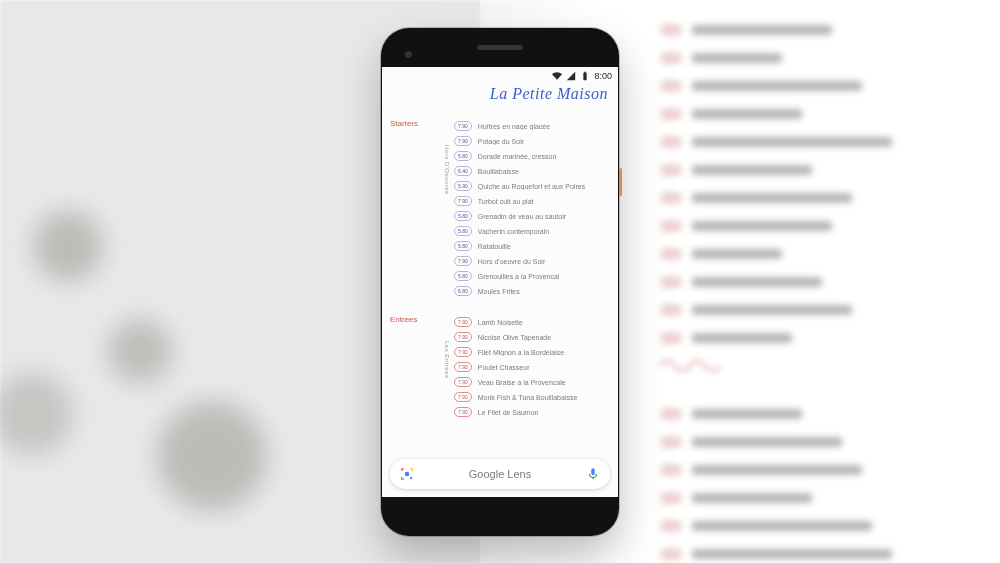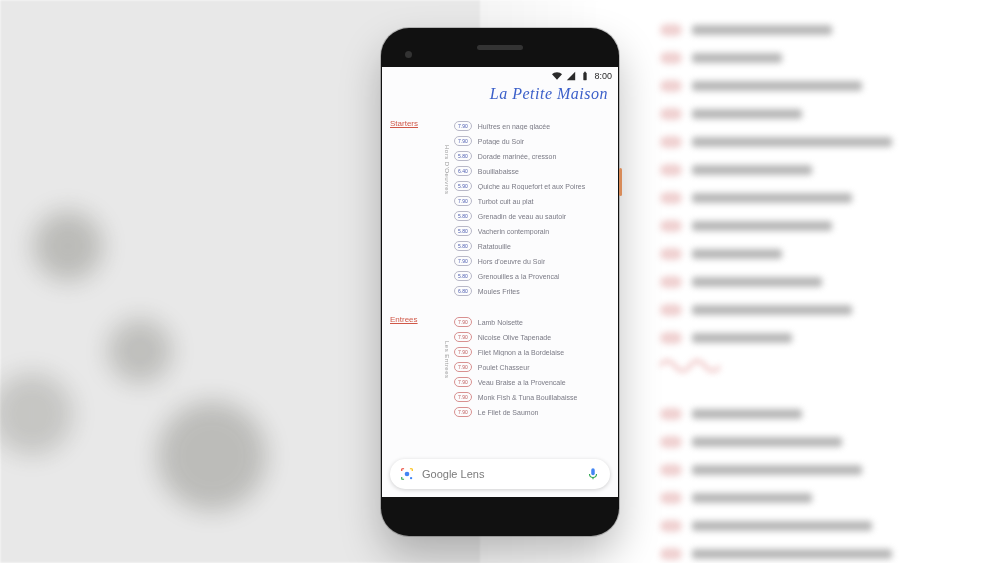--- a/index.html
+++ b/index.html
@@ -84,21 +84,21 @@
     text-align: right;
     padding-right: 2px;
     letter-spacing: .5px;
     white-space: nowrap;
     overflow: hidden;
   }
 
   .section { margin-top: 16px; display: grid; grid-template-columns: 44px 12px 1fr; column-gap: 4px; }
   .section .heading {
     grid-column: 1; grid-row: 1;
-    color: #d05848; font-size: 8px; font-weight: 500; text-decoration: underline;
+    color: #d05848; font-size: 8px; font-weight: 500;
   }
   .section .vlabel {
     grid-column: 2; grid-row: 1 / span 20;
     writing-mode: vertical-rl;
     font-size: 6px; color: #999; padding-top: 26px;
     letter-spacing: .5px;
   }
   .items { grid-column: 3; }
 
   .item { display: flex; align-items: center; gap: 6px; height: 15px; }
@@ -113,21 +113,21 @@
     text-align: center;
   }
   .sec2 .price { border-color: #d89090; color: #c06060; }
   .name { font-size: 7px; color: #7a7a85; white-space: nowrap; overflow: hidden; }
 
   
   .lensbar {
     position: absolute; left: 8px; right: 8px; bottom: 8px;
     height: 30px; background: #fff; border-radius: 16px;
     box-shadow: 0 1px 4px rgba(0,0,0,.18);
-    display: flex; align-items: center; padding: 0 10px; gap: 8px;
+    display: flex; align-items: center; padding: 0 10px; gap: 8px; text-align: center;
   }
   .lensbar .logo { width: 14px; height: 14px; }
   .lensbar .label { flex: 1; color: #7b7b7b; font-size: 11px; }
   .lensbar .mic { width: 14px; height: 14px; }
 </style>
 </head>
 <body>
 
 <div class="bg"></div>
 <div class="bg-plant"></div>

